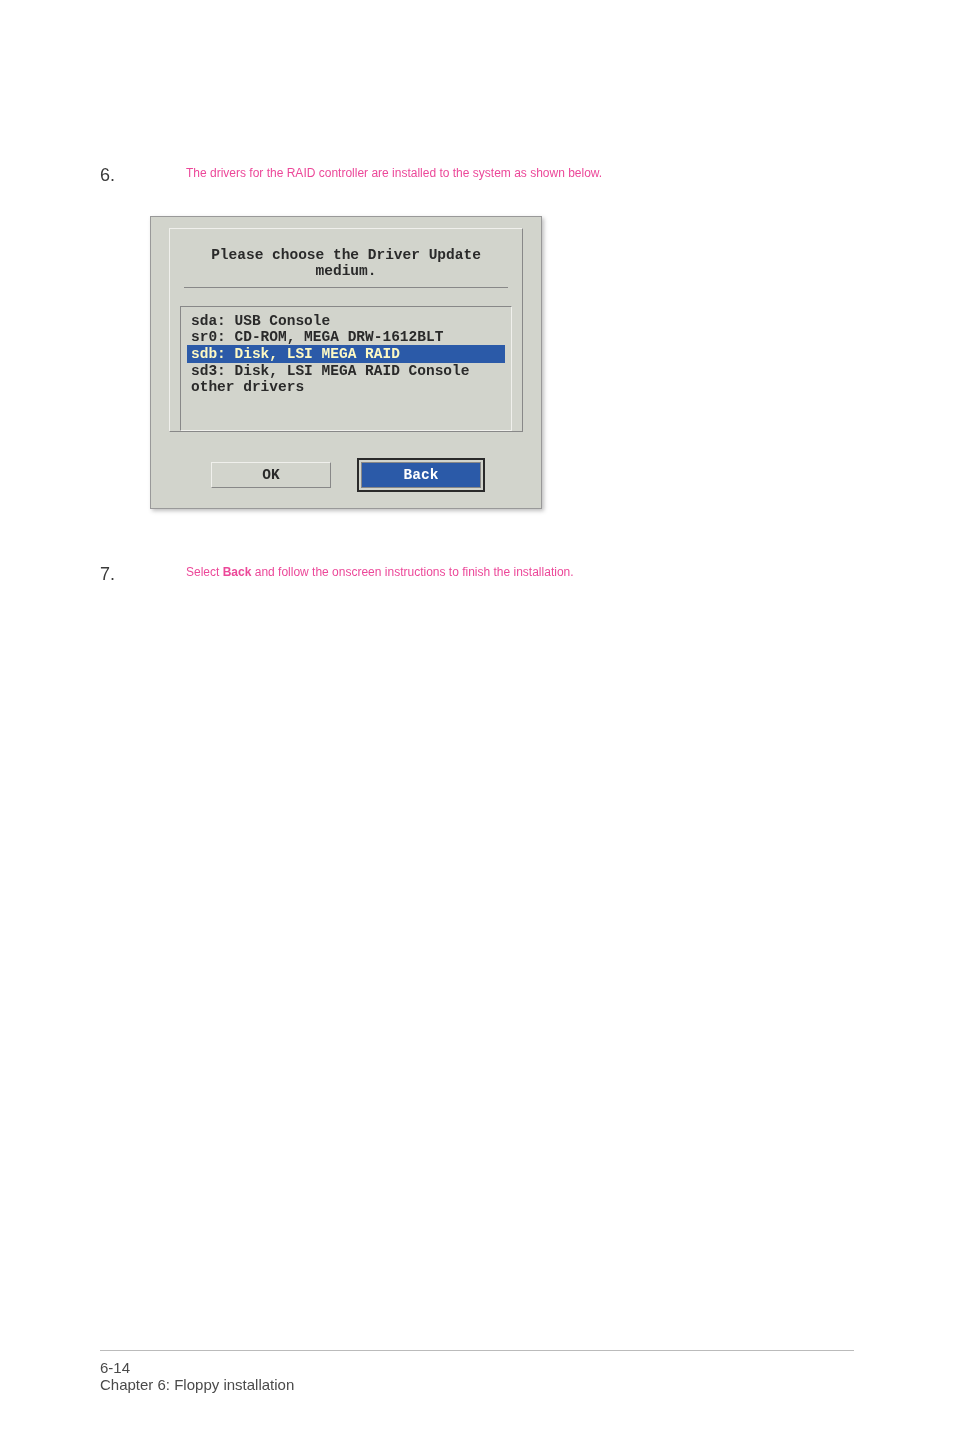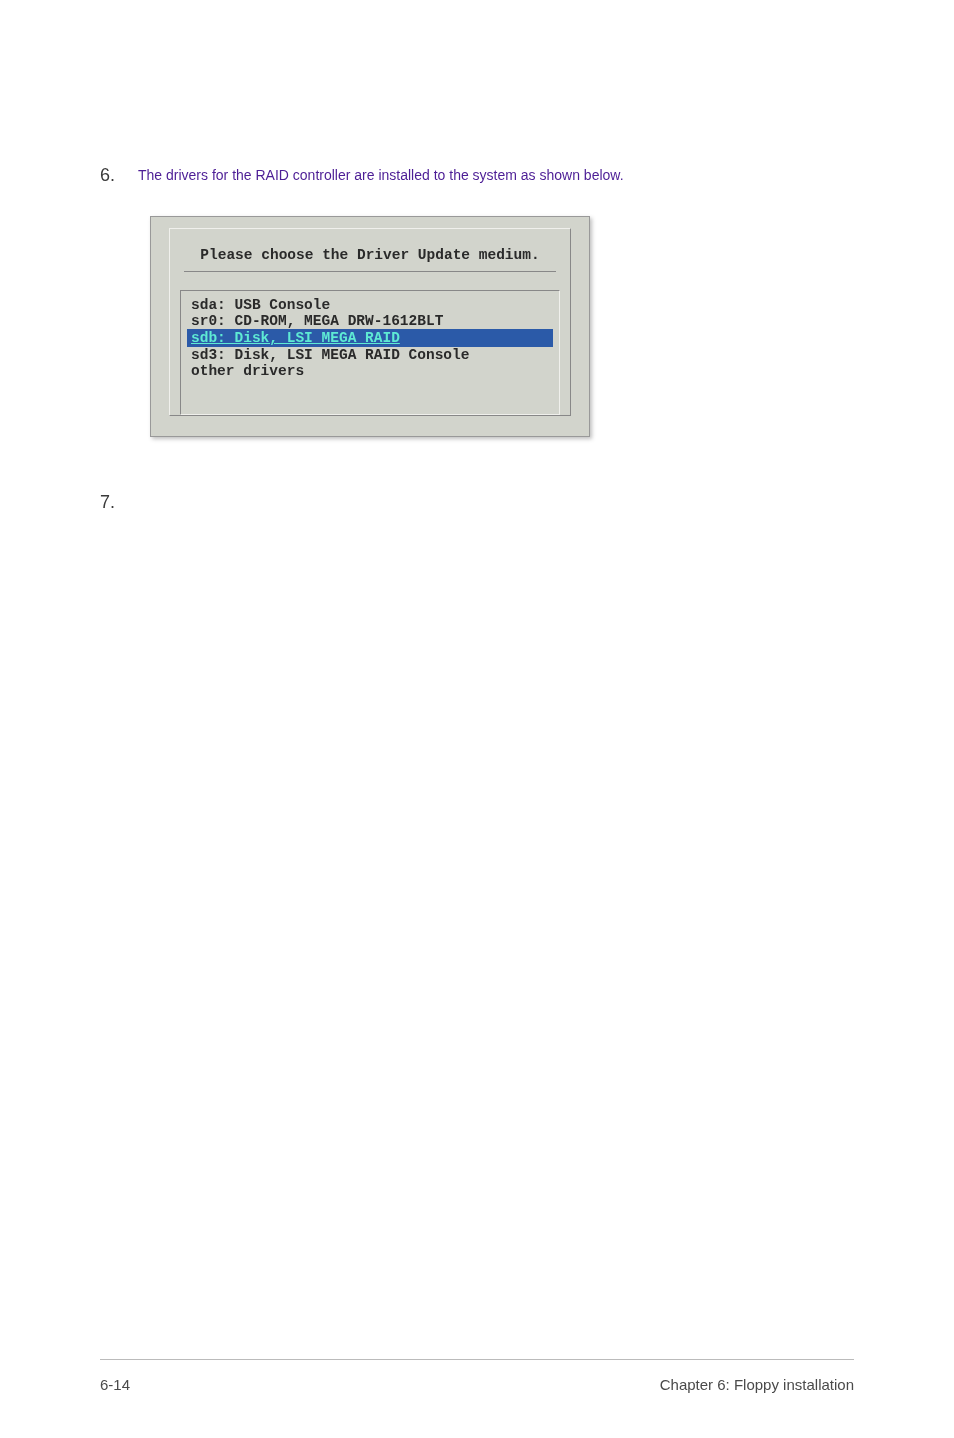--- a/index.html
+++ b/index.html
@@ -22,31 +22,32 @@
       display: flex;
       margin-bottom: 30px;
     }
     .step-num {
       width: 38px;
       flex-shrink: 0;
       font-size: 18px;
       color: #3a3a3a;
     }
     .step-text {
-      font-size: 14px;
+      font-size: 12px;
       line-height: 1.45;
-      color: #4c1d95;
+      color: #ec4899;
+      margin-left: 48px;
     }
     .dialog-wrap {
       margin-left: 50px;
       margin-top: 10px;
       margin-bottom: 55px;
     }
     .dialog {
-      width: 440px;
+      width: 392px;
       background: #d2d4cc;
       border: 1px solid #999;
       box-shadow: 2px 2px 4px rgba(0,0,0,0.25);
       padding: 12px 18px 20px 18px;
       font-family: "Courier New", Courier, monospace;
       font-size: 14.5px;
       font-weight: bold;
       color: #2a2a2a;
     }
     .dialog-title {
@@ -70,23 +71,22 @@
       border-right-color: #f0f0ec;
       border-bottom-color: #f0f0ec;
       padding: 6px 6px 35px 6px;
     }
     .list-item {
       padding: 1px 4px;
       white-space: pre;
     }
     .list-item.selected {
       background: #2b5aa8;
-      color: #5eead4;
+      color: #fef9c3;
       display: block;
-      text-decoration: underline;
     }
     .button-row {
       display: flex;
       justify-content: center;
       gap: 30px;
       margin-top: 30px;
     }
     .btn {
       width: 120px;
       padding: 4px 0;
@@ -110,25 +110,26 @@
       font-weight: bold;
     }
     .footer {
       position: absolute;
       bottom: 45px;
       left: 100px;
       right: 100px;
     }
     .footer-line {
       border-top: 1px solid #bbb;
-      padding-top: 16px;
+      padding-top: 8px;
       display: flex;
       justify-content: space-between;
       font-size: 15px;
       color: #4a4a4a;
+      flex-direction: column;
     }
   </style>
 </head>
 <body>
 
 <div class="content">
 
   <div class="step-item">
     <div class="step-num">6.</div>
     <div class="step-text">The drivers for the RAID controller are installed to the system as shown below.</div>
@@ -139,25 +140,32 @@
       <div class="title-outer">
         <div class="dialog-title">Please choose the Driver Update medium.</div>
         <div class="listbox">
           <span class="list-item">sda: USB Console</span>
           <span class="list-item">sr0: CD-ROM, MEGA DRW-1612BLT</span>
           <span class="list-item selected">sdb: Disk, LSI MEGA RAID</span>
           <span class="list-item">sd3: Disk, LSI MEGA RAID Console</span>
           <span class="list-item">other drivers</span>
         </div>
       </div>
+      <div class="button-row">
+        <div class="btn">OK</div>
+        <div class="btn focused">Back</div>
+      </div>
     </div>
   </div>
 
   <div class="step-item">
     <div class="step-num">7.</div>
+    <div class="step-text">
+      <span>Select </span><span class="bold">Back</span><span> and follow the onscreen instructions to finish the installation.</span>
+    </div>
   </div>
 
 </div>
 
 <div class="footer">
   <div class="footer-line">
     <span>6-14</span>
     <span>Chapter 6: Floppy installation</span>
   </div>
 </div>

